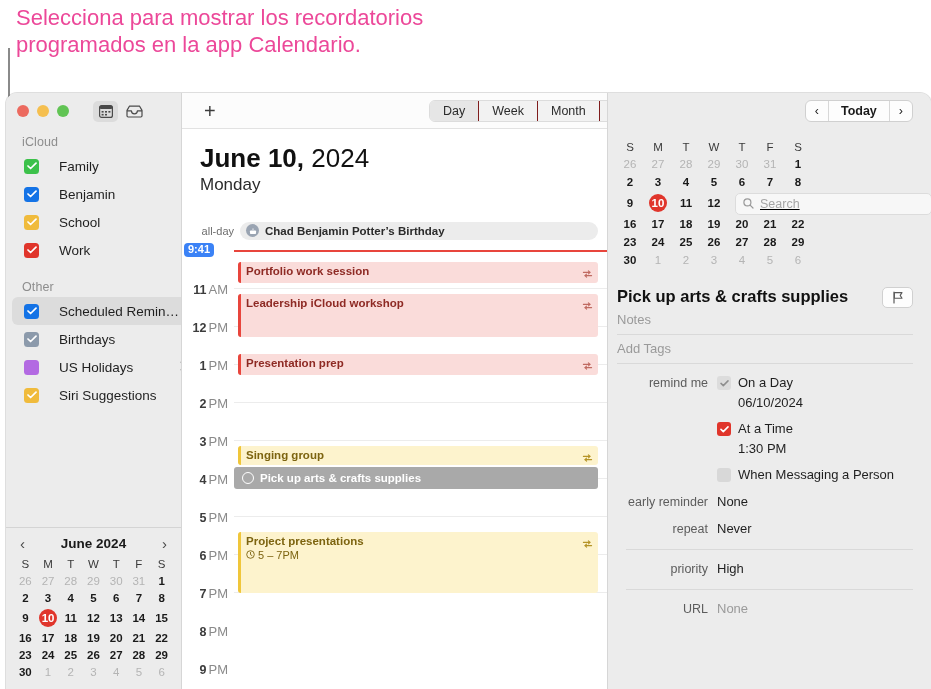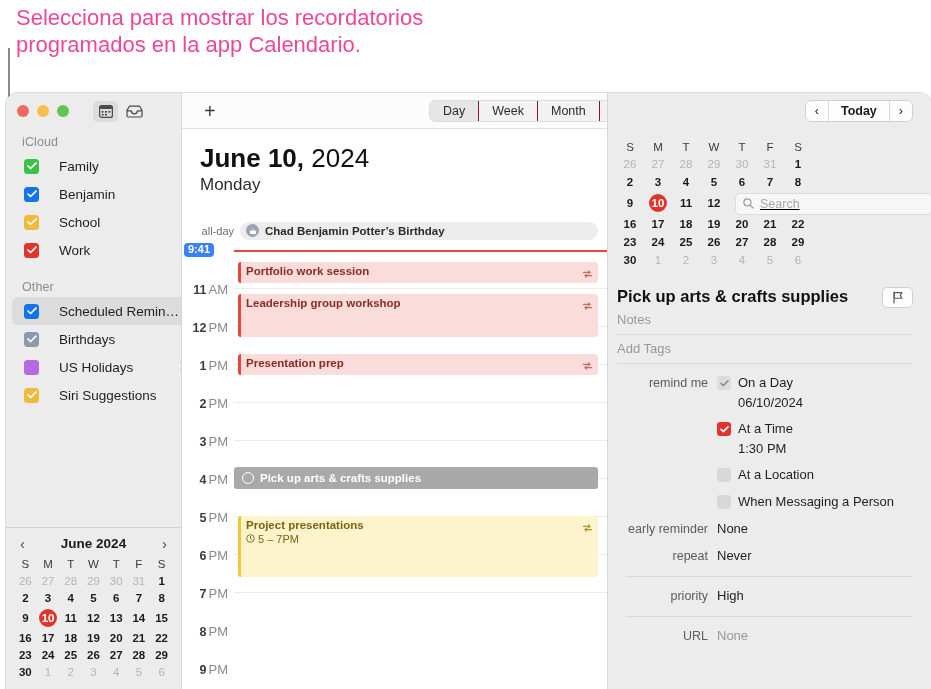--- a/index.html
+++ b/index.html
@@ -544,21 +544,21 @@
               <path d="M1.4 3.4 H7.6 M6.4 1.9 L8.2 3.4 L6.4 4.9" fill="none" stroke="#c06b62" stroke-width="1.1" stroke-linecap="round" stroke-linejoin="round"></path>
               <path d="M9.6 6.6 H3.4 M4.6 5.1 L2.8 6.6 L4.6 8.1" fill="none" stroke="#c06b62" stroke-width="1.1" stroke-linecap="round" stroke-linejoin="round"></path>
             </svg>
           </span>
         </div>
       </div>
 
       <div class="ev red" style="top:50px; height:43px">
         <div class="ev-bar"></div>
         <div class="ev-body">
-          <div class="ev-title">Leadership group workshop</div>
+          <div class="ev-title">Leadership iCloud workshop</div>
           <span class="ev-repeat">
             <svg width="11" height="10" viewBox="0 0 11 10">
               <path d="M1.4 3.4 H7.6 M6.4 1.9 L8.2 3.4 L6.4 4.9" fill="none" stroke="#c06b62" stroke-width="1.1" stroke-linecap="round" stroke-linejoin="round"></path>
               <path d="M9.6 6.6 H3.4 M4.6 5.1 L2.8 6.6 L4.6 8.1" fill="none" stroke="#c06b62" stroke-width="1.1" stroke-linecap="round" stroke-linejoin="round"></path>
             </svg>
           </span>
         </div>
       </div>
 
       <div class="ev red" style="top:110px; height:21px">
@@ -567,29 +567,41 @@
           <div class="ev-title">Presentation prep</div>
           <span class="ev-repeat">
             <svg width="11" height="10" viewBox="0 0 11 10">
               <path d="M1.4 3.4 H7.6 M6.4 1.9 L8.2 3.4 L6.4 4.9" fill="none" stroke="#c06b62" stroke-width="1.1" stroke-linecap="round" stroke-linejoin="round"></path>
               <path d="M9.6 6.6 H3.4 M4.6 5.1 L2.8 6.6 L4.6 8.1" fill="none" stroke="#c06b62" stroke-width="1.1" stroke-linecap="round" stroke-linejoin="round"></path>
             </svg>
           </span>
         </div>
       </div>
 
+      <div class="ev yellow" style="top:202px; height:19px">
+        <div class="ev-bar"></div>
+        <div class="ev-body">
+          <div class="ev-title">Singing group</div>
+          <span class="ev-repeat">
+            <svg width="11" height="10" viewBox="0 0 11 10">
+              <path d="M1.4 3.4 H7.6 M6.4 1.9 L8.2 3.4 L6.4 4.9" fill="none" stroke="#b59326" stroke-width="1.1" stroke-linecap="round" stroke-linejoin="round"></path>
+              <path d="M9.6 6.6 H3.4 M4.6 5.1 L2.8 6.6 L4.6 8.1" fill="none" stroke="#b59326" stroke-width="1.1" stroke-linecap="round" stroke-linejoin="round"></path>
+            </svg>
+          </span>
+        </div>
+      </div>
 
       <div class="ev selected" style="top:223px; height:22px; left:52px">
         <div class="ev-body" style="display:flex; align-items:center; gap:6px; padding-left:8px">
           <span class="todo-circle"></span>
           <span class="ev-title">Pick up arts &amp; crafts supplies</span>
         </div>
       </div>
 
-      <div class="ev yellow" style="top:272px; height:61px">
+      <div class="ev yellow" style="top:288px; height:61px">
         <div class="ev-bar"></div>
         <div class="ev-body">
           <div class="ev-title">Project presentations</div>
           <div class="ev-time">
             <span>
               <svg width="9" height="9" viewBox="0 0 9 9">
                 <circle cx="4.5" cy="4.5" r="3.8" fill="none" stroke="#7d6410" stroke-width="0.9"></circle>
                 <path d="M4.5 2.4 V4.6 L6 5.6" fill="none" stroke="#7d6410" stroke-width="0.9" stroke-linecap="round"></path>
               </svg>
             </span>
@@ -724,27 +736,20 @@
               <svg width="9" height="7" viewBox="0 0 9 7">
                   <path d="M1 3.4 L3.3 5.6 L8 0.9" fill="none" stroke="#fff" stroke-width="1.6" stroke-linecap="round" stroke-linejoin="round"></path>
                 </svg>
             </span>
             <span class="f-value">At a Time</span>
           </div>
           <div class="f-sub">1:30 PM</div>
         </div>
       </div>
 
-      <div class="f-row">
-        <div class="f-label"></div>
-        <div class="f-check">
-          <span class="rbox off"></span>
-          <span class="f-value">At a Location</span>
-        </div>
-      </div>
 
       <div class="f-row">
         <div class="f-label"></div>
         <div class="f-check">
           <span class="rbox off"></span>
           <span class="f-value">When Messaging a Person</span>
         </div>
       </div>
 
       <div class="f-row">

